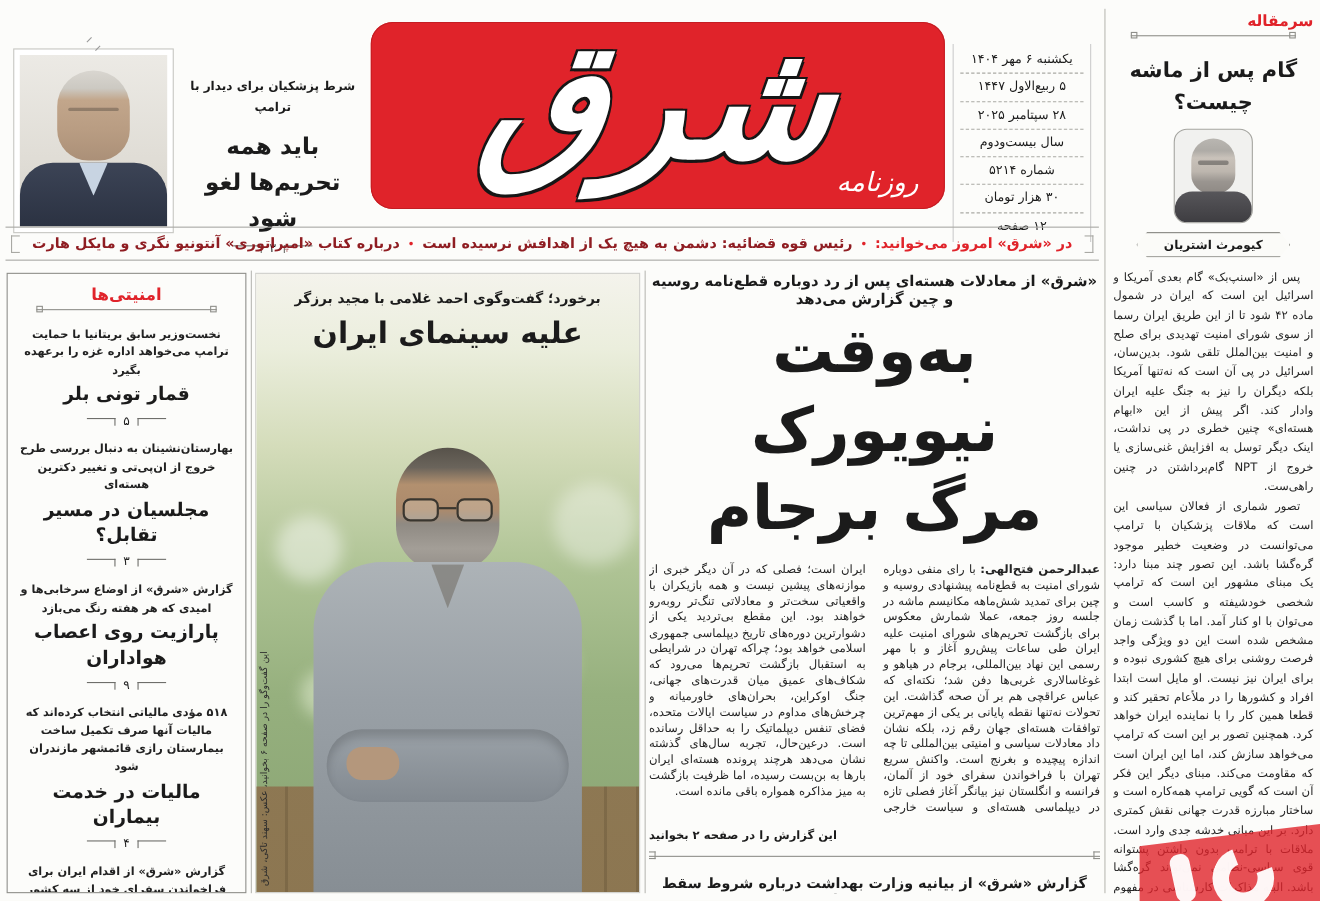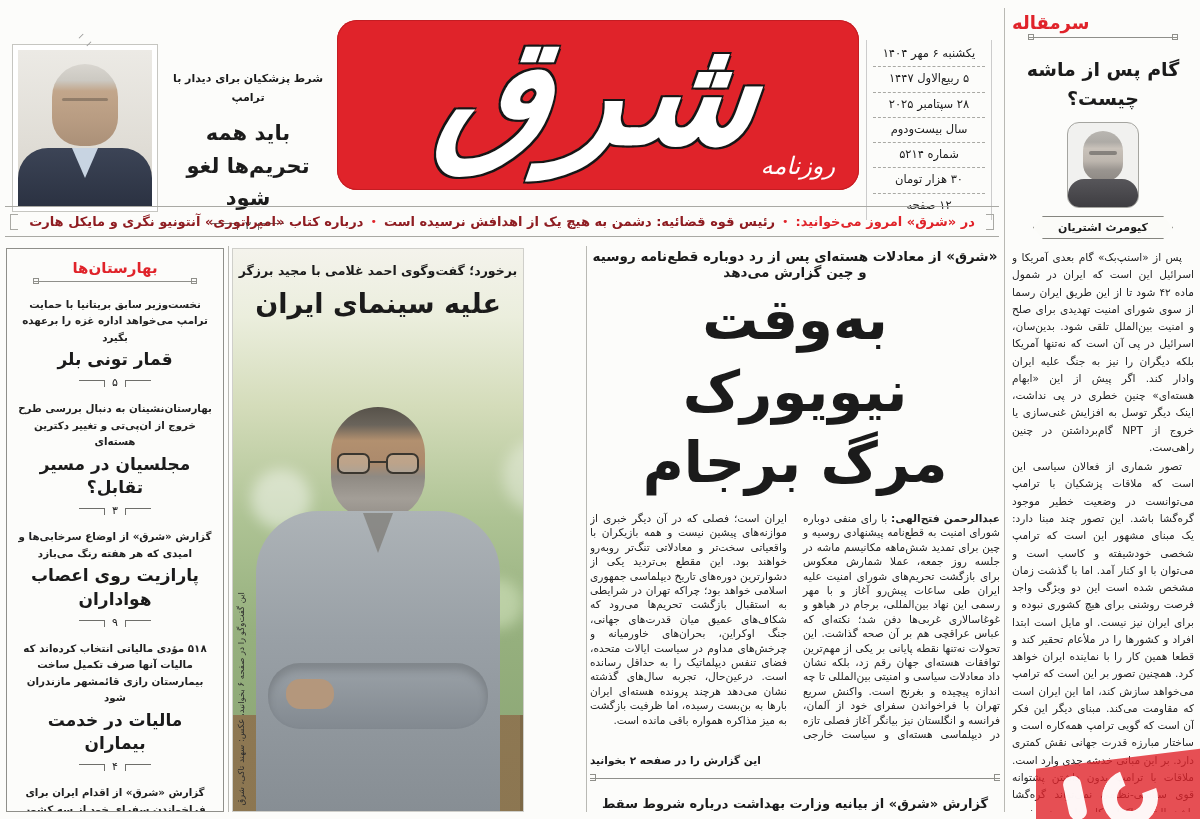--- a/index.html
+++ b/index.html
@@ -37,21 +37,21 @@
   .logo-sub { position:absolute; right:24px; bottom:10px; font-size:24px; font-weight:normal; font-style:italic; color:#fff; }
 
   
   .date-col { position:absolute; left:866px; top:40px; width:126px; border-left:1px solid #ccc; border-right:1px solid #ccc; padding:2px 6px; }
   .date-col .d { font-size:11.5px; text-align:center; padding:3px 0 4px; border-bottom:1px dashed #a9a9a4; line-height:1.5; }
   .date-col .d:last-child { border-bottom:none; }
 
   
   .v-rule { position:absolute; width:1px; background:var(--rule); }
   .editorial { position:absolute; left:1012px; top:12px; width:182px; height:800px; overflow:hidden; }
-  .ed-section { text-align:left; color:var(--red); font-size:18px; font-weight:bold; letter-spacing:4px; }
+  .ed-section { text-align:right; color:var(--red); font-size:14px; font-weight:bold; letter-spacing:4px; }
   .orn { height:6px; border-top:1px solid #8f8f8a; width:82%; margin:4px auto 0; position:relative; }
   .orn::before,.orn::after { content:""; position:absolute; top:-4px; width:4px; height:4px; border:1px solid #8f8f8a; }
   .orn::before { right:0; } .orn::after { left:0; }
   .ed-title { margin-top:12px; text-align:center; font-size:19px; font-weight:800; line-height:1.5; }
   .ed-photo { width:72px; height:86px; margin:10px auto 0; border:1px solid #a5a5a0; border-radius:12px; background:#f1f1ef; position:relative; overflow:hidden; }
   .as-head { position:absolute; left:50%; top:8px; transform:translateX(-50%); width:40px; height:50px; border-radius:20px 20px 17px 17px;
     background:linear-gradient(180deg,#b9b6b1 0%,#aeaba6 22%,#c9c2ba 35%,#bdb6ae 60%,#9a9590 78%,#8e8984 100%); }
   .as-head::after { content:""; position:absolute; left:6px; right:6px; top:20px; height:4px; background:rgba(40,40,40,.4); border-radius:2px; }
   .as-suit { position:absolute; bottom:0; left:0; right:0; height:28px; border-radius:16px 16px 0 0; background:linear-gradient(180deg,#57565a,#3e3d41); }
   .ed-badge { margin:8px auto 0; width:140px; text-align:center; font-size:11px; font-weight:bold; padding:4px 12px;
@@ -69,21 +69,21 @@
   .strip-bullet { color:var(--red); font-size:11px; }
 
   
   .sidebar { position:absolute; left:6px; top:248px; width:218px; height:564px; border:1px solid #8f8f8a; background:var(--paper); padding:10px 8px 6px; overflow:hidden; }
   .sb-head { text-align:center; color:var(--red); font-size:15px; font-weight:bold; letter-spacing:3px; }
   .sb-item { margin-top:9px; text-align:center; }
   .sb-kicker { font-size:10.3px; font-weight:bold; line-height:1.6; color:#222; }
   .sb-title { margin-top:3px; font-size:17px; font-weight:800; line-height:1.4; }
 
   
-  .interview { position:absolute; left:232px; top:248px; width:292px; height:564px; overflow:hidden; border:1px solid #cfcfca; }
+  .interview { position:absolute; left:232px; top:248px; width:350px; height:564px; overflow:hidden; border:1px solid #cfcfca; }
   .scene { position:absolute; inset:0; background:linear-gradient(180deg,#f4f3ec 0%,#ebeedd 12%,#d4dcba 28%,#aec394 48%,#96b07e 68%,#88a372 100%); }
   .bokeh { position:absolute; border-radius:50%; filter:blur(7px); }
   .bench { position:absolute; left:0; right:0; bottom:0; height:96px; opacity:.8;
     background:repeating-linear-gradient(90deg,#8d6b49 0 26px,#7a5a3c 26px 29px); }
   .person { position:absolute; left:50%; top:158px; transform:translateX(-50%); width:244px; }
   .p-head { width:94px; height:112px; margin:0 auto; border-radius:48px 48px 42px 42px; position:relative;
     background:linear-gradient(180deg,#57524a 0%,#6a645b 16%,#b2906f 30%,#ac8a6c 50%,#8f8a83 62%,#a39e97 82%,#938e88 100%); }
   .glasses { position:absolute; top:46px; left:50%; transform:translateX(-50%); width:82px; height:24px; }
   .lens { position:absolute; width:33px; height:21px; border:2px solid #3a362f; border-radius:7px; background:rgba(235,230,216,.28); }
   .lens.l { left:0; } .lens.r { right:0; }
@@ -181,21 +181,21 @@
 
   <div class="strip">
     <span class="strip-label">در «شرق» امروز می‌خوانید:</span>
     <span class="strip-bullet">•</span>
     <span class="strip-item">رئیس قوه قضائیه: دشمن به هیچ یک از اهدافش نرسیده است</span>
     <span class="strip-bullet">•</span>
     <span class="strip-item">درباره کتاب «امپراتوری» آنتونیو نگری و مایکل هارت</span>
   </div>
 
   <div class="sidebar">
-    <div class="sb-head">بهارستان‌ها</div>
+    <div class="sb-head">امنیتی‌ها</div>
     <div class="orn"></div>
 
     <div class="sb-item">
       <div class="sb-kicker">نخست‌وزیر سابق بریتانیا با حمایت ترامپ می‌خواهد اداره غزه را برعهده بگیرد</div>
       <div class="sb-title">قمار تونی بلر</div>
       <div class="pagemark">
           <i class="pm-l"></i>
           <b>۵</b>
           <i class="pm-r"></i>
         </div>

